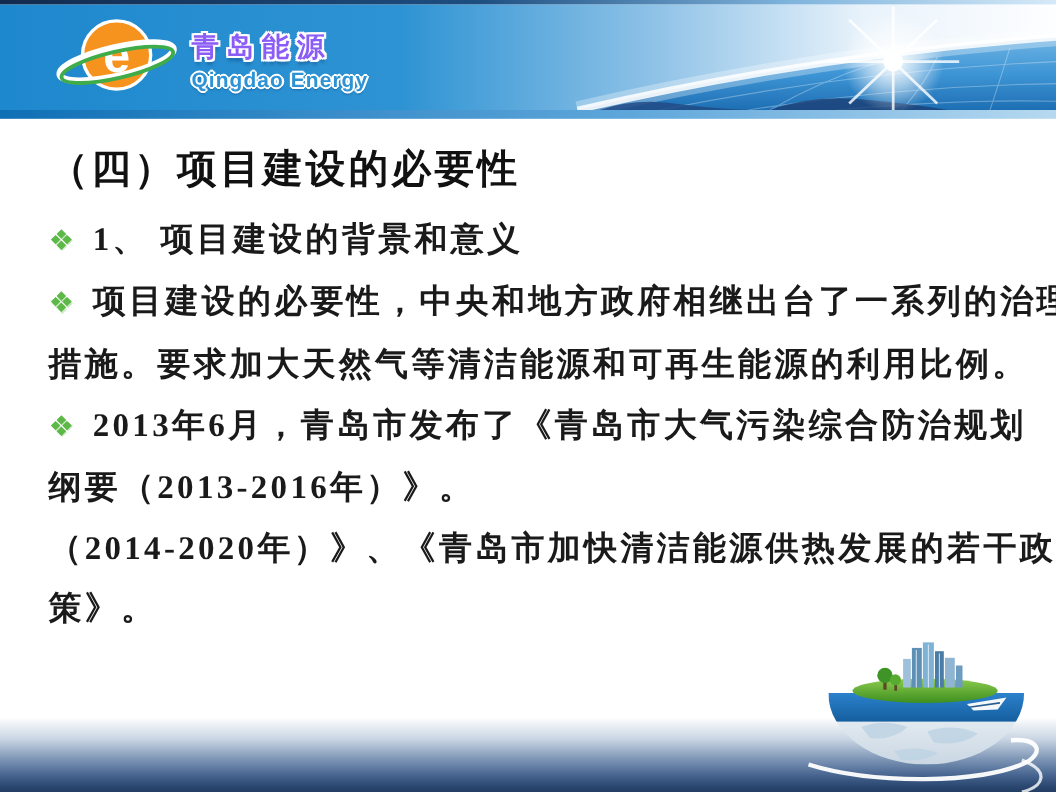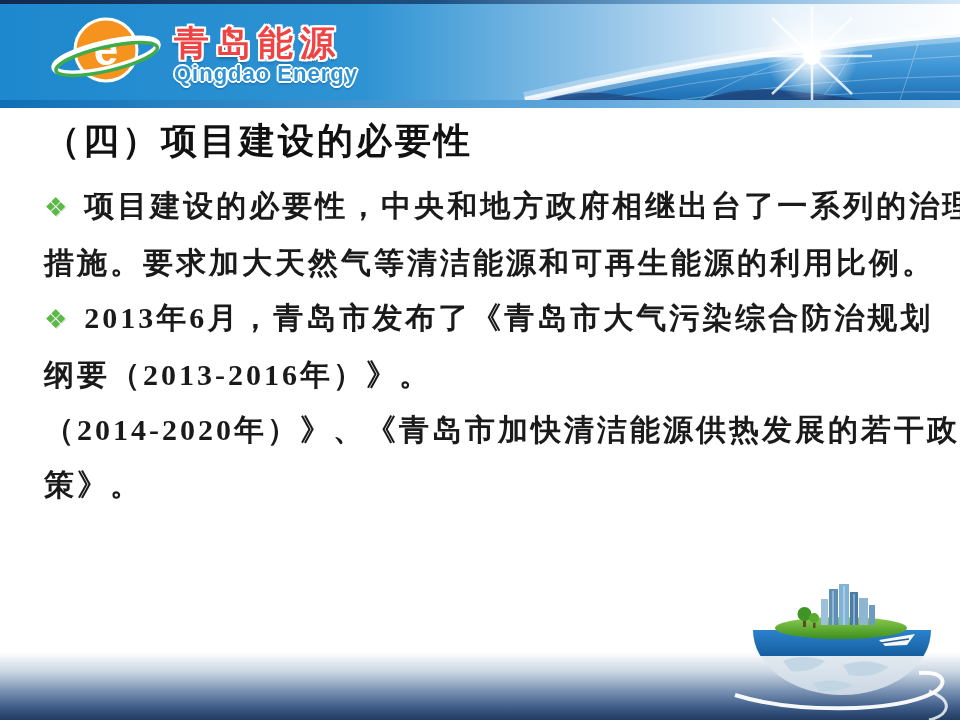--- a/index.html
+++ b/index.html
@@ -22,36 +22,36 @@
   .header-divider{
     position:absolute;left:0;top:100px;width:960px;height:8px;
     background:linear-gradient(to right,#0F6FB5 0%,#5FA7DB 60%,#B7D9F0 100%);
   }
   
   .logo{position:absolute;left:48px;top:10px;display:flex;align-items:center;}
   .logo-icon{width:118px;height:86px;}
   .logo-text{margin-left:8px;}
   .brand-cn{
     font-family:"Liberation Sans","DejaVu Sans",sans-serif;
-    font-size:35px;font-weight:bold;letter-spacing:7px;line-height:40px;
-    color:#ef4444;
+    font-size:25px;font-weight:bold;letter-spacing:7px;line-height:40px;
+    color:#8b5cf6;
     text-shadow:-2px 0 #fff,2px 0 #fff,0 -2px #fff,0 2px #fff,
                 -2px -2px #fff,2px 2px #fff,-2px 2px #fff,2px -2px #fff,
                 0 4px 3px rgba(10,60,110,.45);
   }
   .brand-en{
     font-family:"Liberation Sans","DejaVu Sans",sans-serif;
-    font-size:22px;font-weight:bold;letter-spacing:1px;line-height:21px;
+    font-size:19px;font-weight:bold;letter-spacing:1px;line-height:21px;
     color:#2E93D4;
     text-shadow:-2px 0 #fff,2px 0 #fff,0 -2px #fff,0 2px #fff,
                 -1px -1px #fff,1px 1px #fff,-1px 1px #fff,1px -1px #fff,
                 0 3px 2px rgba(10,60,110,.45);
   }
   
-  .content{position:absolute;left:44px;top:112px;width:888px;color:#1A1A1A;}
+  .content{position:absolute;left:44px;top:124px;width:888px;color:#1A1A1A;}
   .page-title{
     font-size:36px;font-weight:bold;letter-spacing:3px;line-height:58px;
     color:#111111;
   }
   .bullet-list{margin-top:8px;}
   .b-line{
     font-size:30px;font-weight:bold;letter-spacing:3px;line-height:55px;
     white-space:nowrap;
   }
   .b-marker{
@@ -138,20 +138,23 @@
     </div>
 
     <div class="header-divider"></div>
   </div>
 
   <div class="content">
     <div class="page-title">（四）项目建设的必要性</div>
 
     <div class="bullet-list">
 
+      <div>
+        <div class="b-line"><span class="b-marker">❖</span><span>1、 项目建设的背景和意义</span></div>
+      </div>
 
       <div>
         <div class="b-line"><span class="b-marker">❖</span><span>项目建设的必要性，中央和地方政府相继出台了一系列的治理</span></div>
         <div class="b-line"><span>措施。要求加大天然气等清洁能源和可再生能源的利用比例。</span></div>
       </div>
 
       <div>
         <div class="b-line"><span class="b-marker">❖</span><span>2013年6月，青岛市发布了《青岛市大气污染综合防治规划</span></div>
         <div class="b-line"><span>纲要（2013-2016年）》。</span></div>
       </div>

